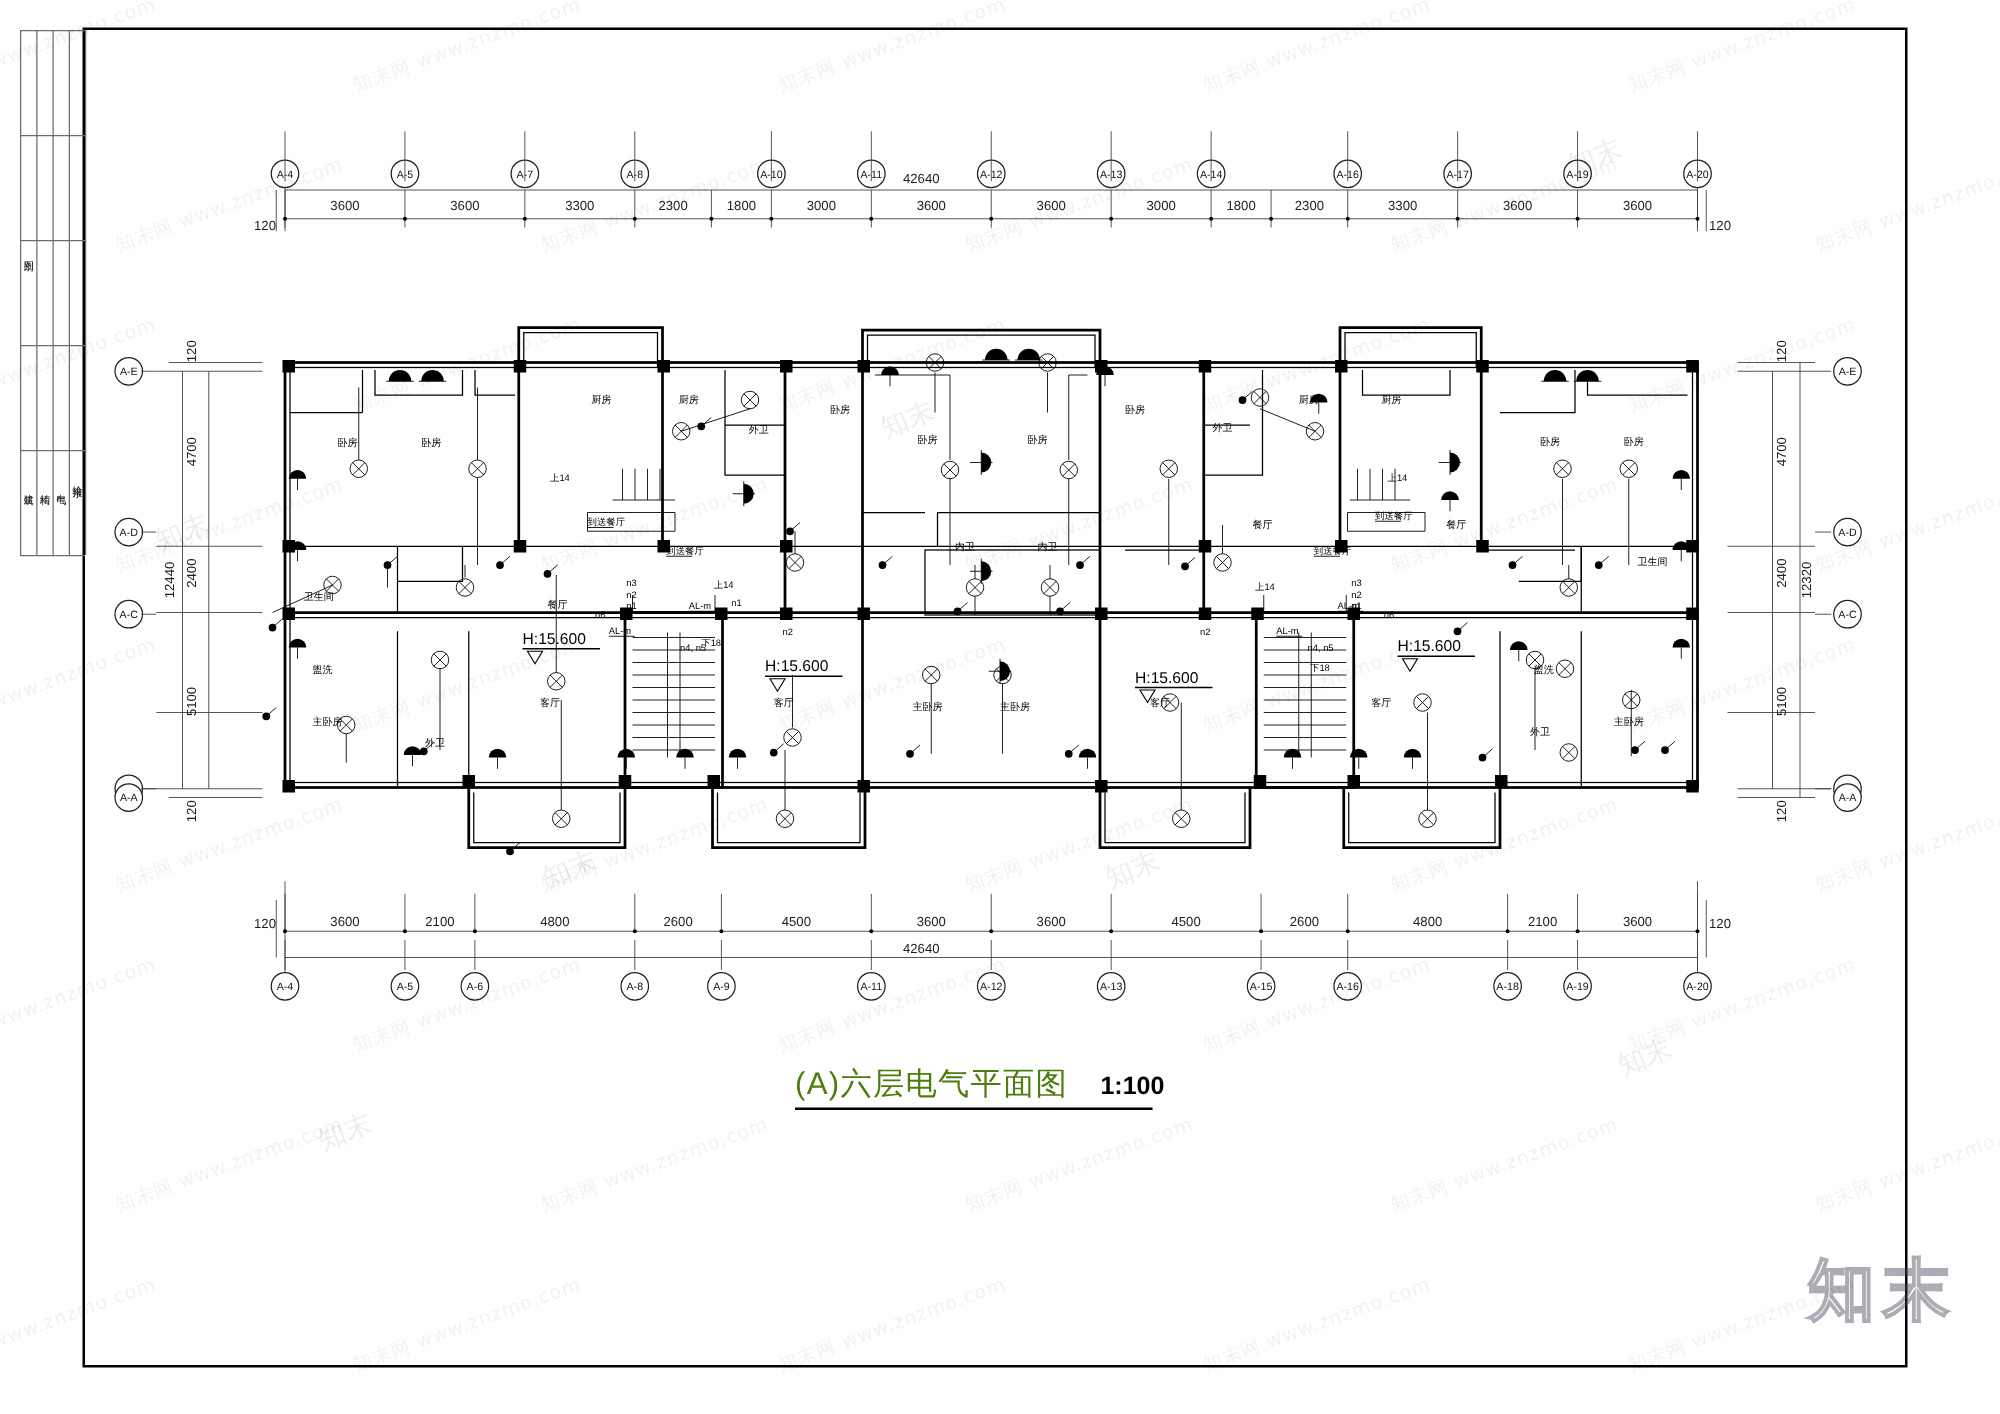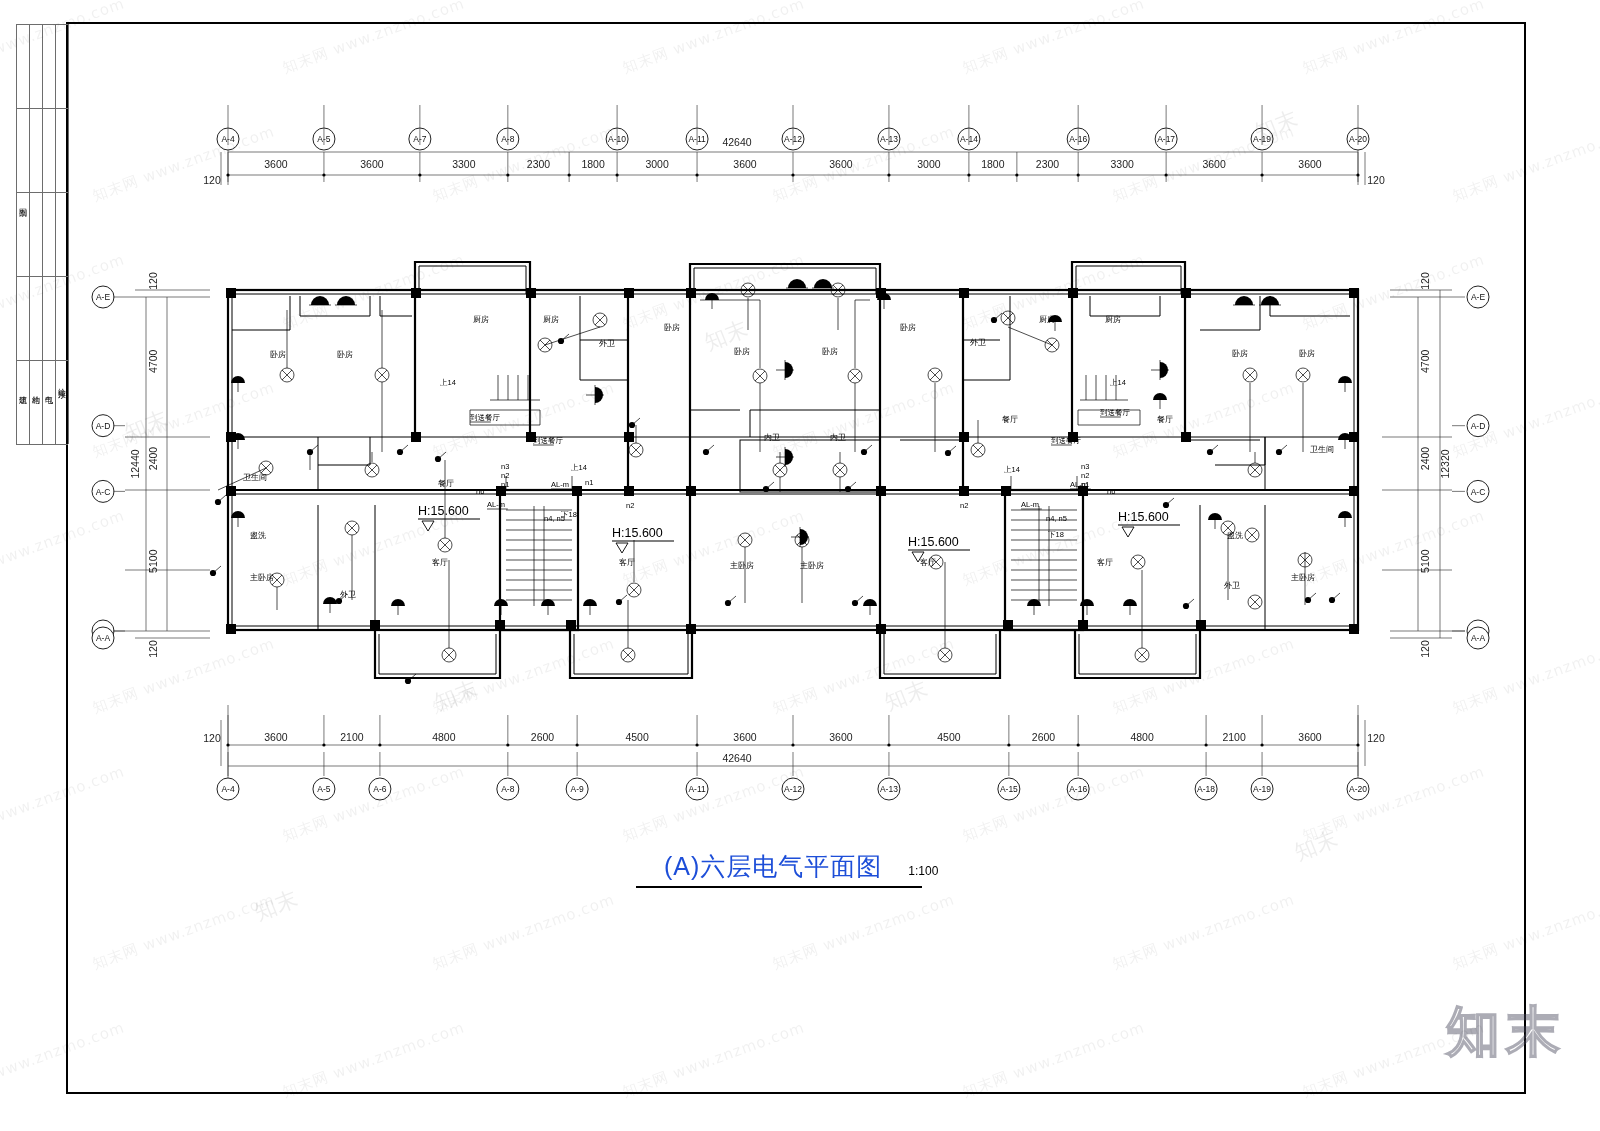--- a/index.html
+++ b/index.html
@@ -31,22 +31,22 @@
   text{font-family:"Liberation Sans","DejaVu Sans",sans-serif;fill:#000;}
   .dimtxt{font-size:10.5px;fill:#1d1d1d;}
   .bubtxt{font-size:8.5px;fill:#111;}
   .roomtxt{font-size:8px;fill:#000;}
   .smtxt{font-size:7.5px;fill:#000;}
   .htxt{font-size:12.5px;fill:#000;}
 
   
   #title-block{position:absolute;left:636px;top:850px;width:290px;}
   #title-block .t-row{display:flex;align-items:baseline;gap:26px;}
-  #title-main{font-size:25px;letter-spacing:1px;color:#1d4ed8;white-space:nowrap;margin-left:28px;}
-  #title-scale{font-size:12px;color:#000;}
+  #title-main{font-size:25px;letter-spacing:1px;color:#4d7c0f;white-space:nowrap;}
+  #title-scale{font-size:20px;color:#000;font-weight:bold;}
   #title-rule{margin-top:3px;height:2px;background:#000;width:286px;}
 
   
   .wm{position:absolute;color:rgba(0,0,0,0.06);font-size:15px;white-space:nowrap;
       transform:rotate(-20deg);transform-origin:left top;pointer-events:none;
       font-family:"DejaVu Sans",sans-serif;letter-spacing:1px;}
   .wm2{position:absolute;color:rgba(0,0,0,0.07);font-size:22px;white-space:nowrap;
       transform:rotate(-22deg);transform-origin:left top;pointer-events:none;}
 
   #brand{position:absolute;right:34px;bottom:62px;text-align:right;}

